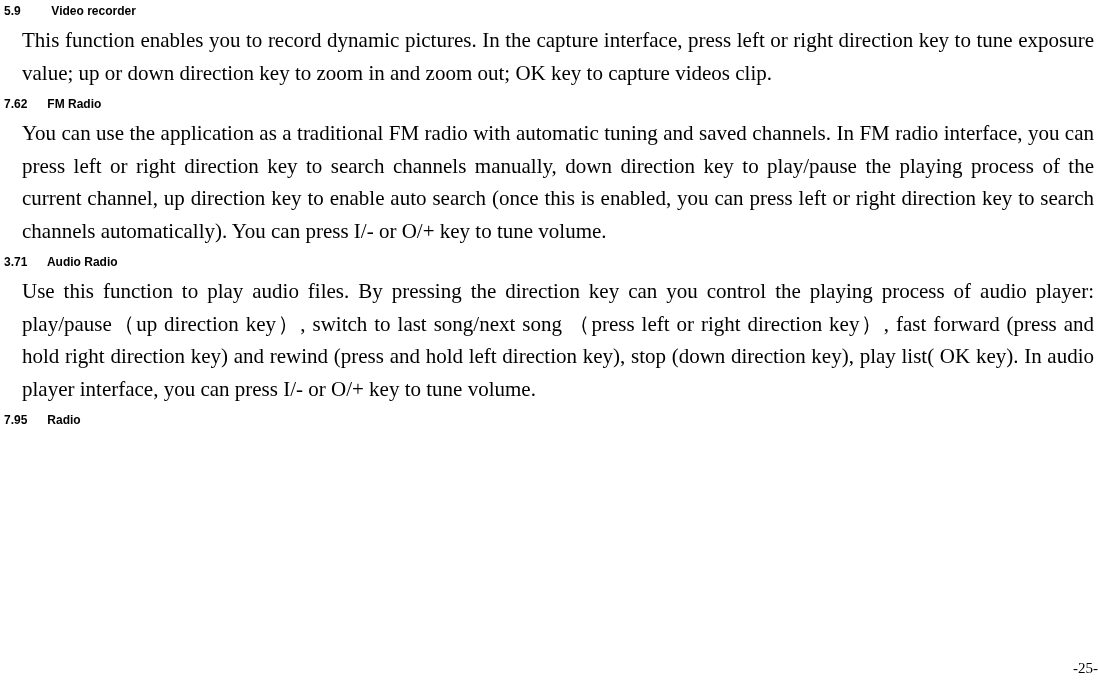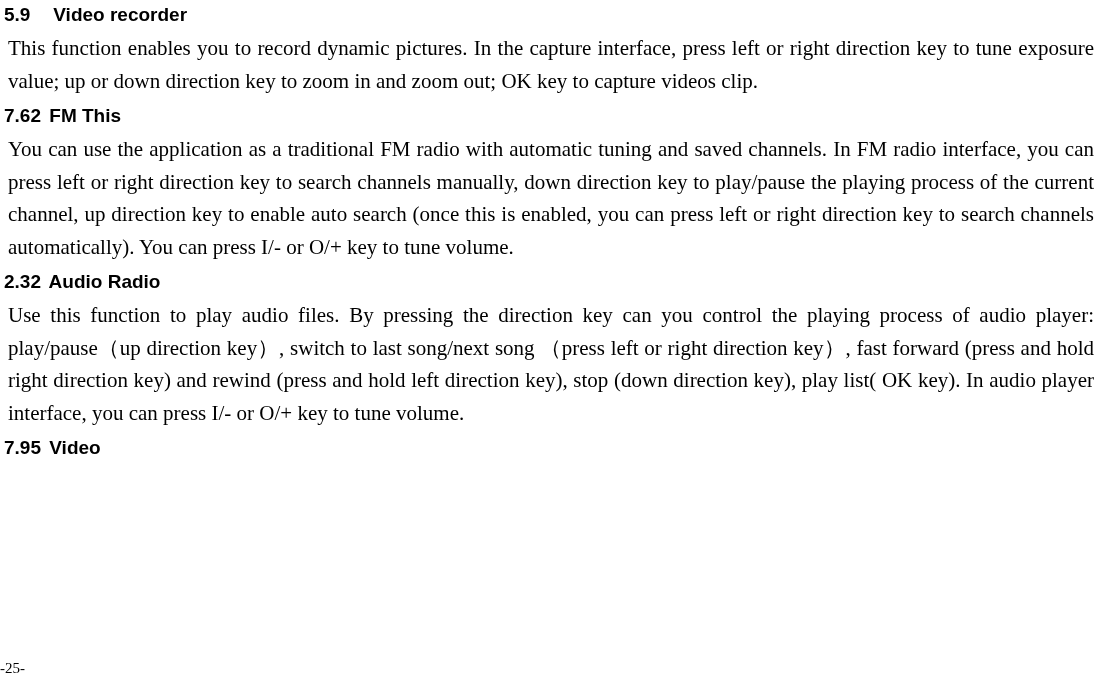--- a/index.html
+++ b/index.html
@@ -12,42 +12,42 @@
     height: 691px;
     box-sizing: border-box;
   }
   .page {
     padding: 4px 4px 0 4px;
     box-sizing: border-box;
   }
   .section-heading {
     font-family: Arial, Helvetica, sans-serif;
     font-weight: bold;
-    font-size: 19px;
+    font-size: 12px;
     margin: 0 0 6px 0;
   }
   .section-heading.first {
     margin-top: 0;
   }
   .num {
     display: inline-block;
     min-width: 44px;
   }
   .num-narrow {
     display: inline-block;
     min-width: 40px;
   }
   .body {
     font-size: 21px;
     line-height: 1.55;
-    margin: 0 0 8px 4px;
+    margin: 0 0 8px 18px;
     text-align: justify;
   }
   .footer {
-    text-align: left;
+    text-align: right;
     font-size: 15px;
     font-family: "Times New Roman", Times, serif;
     position: absolute;
     bottom: 14px;
     left: 0;
     right: 0;
   }
 </style>
 </head>
 <body>
@@ -55,30 +55,30 @@
 <div class="page">
 
   <h3 class="section-heading first">
     <span class="num">5.9</span>
     <span>Video recorder</span>
   </h3>
   <p class="body">This function enables you to record dynamic pictures. In the capture interface, press left or right direction key to tune exposure value; up or down direction key to zoom in and zoom out; OK key to capture videos clip.</p>
 
   <h3 class="section-heading">
     <span class="num-narrow">7.62</span>
-    <span>FM This</span>
+    <span>FM Radio</span>
   </h3>
   <p class="body">You can use the application as a traditional FM radio with automatic tuning and saved channels. In FM radio interface, you can press left or right direction key to search channels manually, down direction key to play/pause the playing process of the current channel, up direction key to enable auto search (once this is enabled, you can press left or right direction key to search channels automatically). You can press I/- or O/+ key to tune volume.</p>
 
   <h3 class="section-heading">
-    <span class="num-narrow">2.32</span>
+    <span class="num-narrow">3.71</span>
     <span>Audio Radio</span>
   </h3>
   <p class="body">Use this function to play audio files. By pressing the direction key can you control the playing process of audio player: play/pause（up direction key）, switch to last song/next song （press left or right direction key）, fast forward (press and hold right direction key) and rewind (press and hold left direction key), stop (down direction key), play list( OK key). In audio player interface, you can press I/- or O/+ key to tune volume.</p>
 
   <h3 class="section-heading">
     <span class="num-narrow">7.95</span>
-    <span>Video</span>
+    <span>Radio</span>
   </h3>
 
 </div>
 
 <div class="footer">-25-</div>
 
 </body></html>

